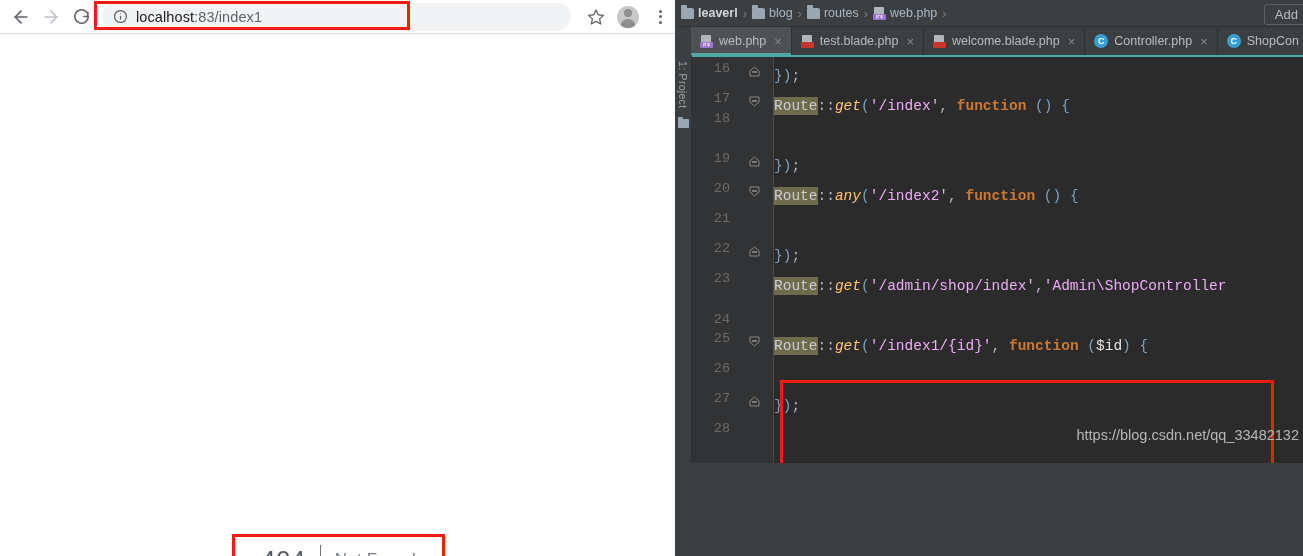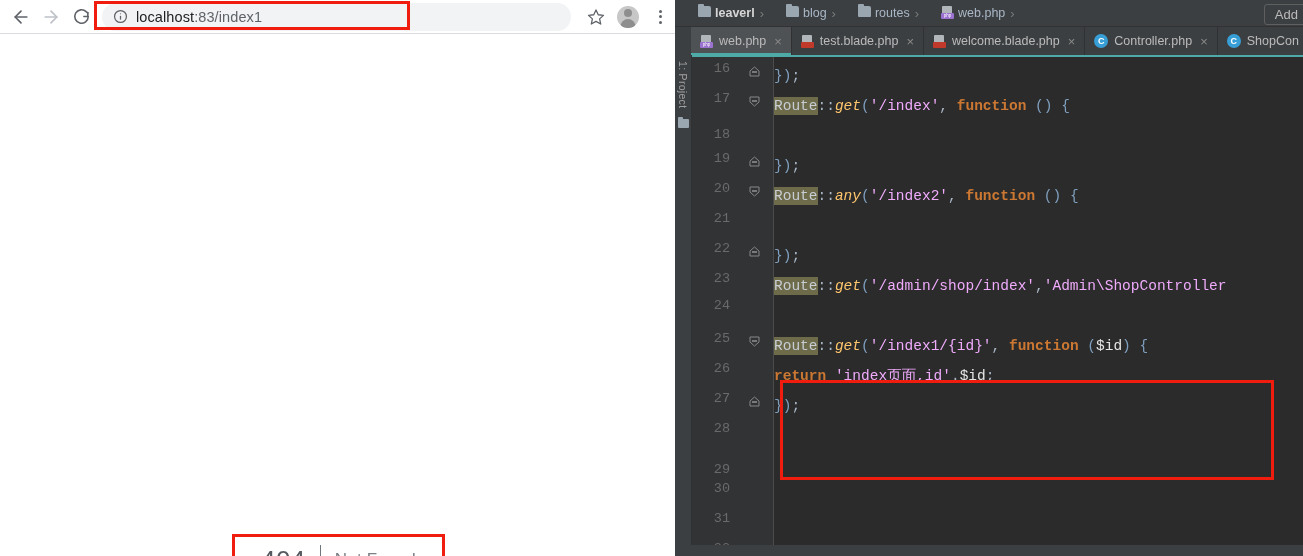--- a/index.html
+++ b/index.html
@@ -105,21 +105,21 @@
     display: flex; align-items: center; gap: 0;
     font-size: 12.5px; color: #a8a8a8; white-space: nowrap;
   }
   .menu-row span { padding: 0 9px; }
 
   .ide-breadcrumb {
     position: relative; height: 27px; width: 100%; background: #3c3f41;
     display: flex; align-items: center; padding-left: 6px;
     border-bottom: 1px solid #323232;
   }
-  .crumb { display: flex; align-items: flex-start; font-size: 12.5px; color: #a9b7c6; margin-left: 17px; }
+  .crumb { display: flex; align-items: center; font-size: 12.5px; color: #a9b7c6; }
   .crumb .c-label { margin-left: 4px; }
   .crumb.bold .c-label { font-weight: bold; color: #d6d6d6; }
   .crumb-sep { color: #7a7a7a; font-size: 13px; margin: 0 5px; }
   .ico-folder {
     width: 13px; height: 11px; background: #9aa7b0; border-radius: 1px 2px 1px 1px;
     position: relative; display: inline-block;
   }
   .ico-folder::before {
     content: ""; position: absolute; left: 0; top: -2.5px;
     width: 6px; height: 3px; background: #9aa7b0; border-radius: 1px 1px 0 0;
@@ -169,21 +169,21 @@
   .ico-blade .pb {
     position: absolute; left: 0; bottom: 0; width: 13px; height: 6px;
     background: #c0392b; border-radius: 1px;
   }
   .ico-class {
     width: 14px; height: 14px; border-radius: 50%; background: #389fd6;
     color: #ffffff; font-size: 9px; line-height: 14px; text-align: center;
     display: inline-block; font-weight: bold;
   }
 
-  .ide-body { position: relative; width: 100%; height: 490px; display: flex; }
+  .ide-body { position: relative; width: 100%; height: 408px; display: flex; }
 
   .proj-strip {
     flex: 0 0 17px; background: #3c3f41; position: relative;
     border-right: 1px solid #2f3133;
   }
   .proj-label {
     position: absolute; left: 50%; top: 6px; transform: translateX(-50%);
     writing-mode: vertical-rl; font-size: 10.5px; color: #a0a0a0;
     white-space: nowrap; letter-spacing: 0.3px;
   }
@@ -414,21 +414,21 @@
                 <line x1="3" y1="6" x2="8" y2="6" stroke="#aaa" stroke-width="1.2"></line>
               </svg>
             </div>
             <div class="gutter-line" style="top: 36px;">17</div>
             <div class="fold-marker" style="top: 41px;">
               <svg width="11" height="11" viewBox="0 0 11 11">
                 <path d="M1 1 H10 V6 L5.5 10 L1 6 Z" fill="none" stroke="#888" stroke-width="1"></path>
                 <line x1="3" y1="5" x2="8" y2="5" stroke="#aaa" stroke-width="1.2"></line>
               </svg>
             </div>
-            <div class="gutter-line" style="top: 72px;">18</div>
+            <div class="gutter-line" style="top: 56px;">18</div>
             <div class="gutter-line" style="top: 96px;">19</div>
             <div class="fold-marker" style="top: 101px;">
               <svg width="11" height="11" viewBox="0 0 11 11">
                 <path d="M5.5 1 L10 5 V10 H1 V5 Z" fill="none" stroke="#888" stroke-width="1"></path>
                 <line x1="3" y1="6" x2="8" y2="6" stroke="#aaa" stroke-width="1.2"></line>
               </svg>
             </div>
             <div class="gutter-line" style="top: 126px;">20</div>
             <div class="fold-marker" style="top: 131px;">
               <svg width="11" height="11" viewBox="0 0 11 11">
@@ -438,21 +438,21 @@
             </div>
             <div class="gutter-line" style="top: 156px;">21</div>
             <div class="gutter-line" style="top: 186px;">22</div>
             <div class="fold-marker" style="top: 191px;">
               <svg width="11" height="11" viewBox="0 0 11 11">
                 <path d="M5.5 1 L10 5 V10 H1 V5 Z" fill="none" stroke="#888" stroke-width="1"></path>
                 <line x1="3" y1="6" x2="8" y2="6" stroke="#aaa" stroke-width="1.2"></line>
               </svg>
             </div>
             <div class="gutter-line" style="top: 216px;">23</div>
-            <div class="gutter-line" style="top: 243px;">24</div>
+            <div class="gutter-line" style="top: 257px;">24</div>
             <div class="gutter-line" style="top: 276px;">25</div>
             <div class="fold-marker" style="top: 281px;">
               <svg width="11" height="11" viewBox="0 0 11 11">
                 <path d="M1 1 H10 V6 L5.5 10 L1 6 Z" fill="none" stroke="#888" stroke-width="1"></path>
                 <line x1="3" y1="5" x2="8" y2="5" stroke="#aaa" stroke-width="1.2"></line>
               </svg>
             </div>
             <div class="gutter-line" style="top: 306px;">26</div>
             <div class="gutter-line" style="top: 336px;">27</div>
             <div class="fold-marker" style="top: 341px;">
@@ -469,25 +469,25 @@
           </div>
         <div class="code-area" id="code-area">
             <div class="code-line" style="top: 6px;"><span class="tok-brace">}</span><span class="tok-paren">)</span><span class="tok-plain">;</span></div>
             <div class="code-line" style="top: 36px;"><span class="tok-route">Route</span><span class="tok-op">::</span><span class="tok-method">get</span><span class="tok-paren">(</span><span class="tok-str">'/index'</span><span class="tok-plain">, </span><span class="tok-kw">function</span><span class="tok-plain"> </span><span class="tok-paren">()</span><span class="tok-plain"> </span><span class="tok-brace">{</span></div>
             <div class="code-line" style="top: 96px;"><span class="tok-brace">}</span><span class="tok-paren">)</span><span class="tok-plain">;</span></div>
             <div class="code-line" style="top: 126px;"><span class="tok-route">Route</span><span class="tok-op">::</span><span class="tok-method">any</span><span class="tok-paren">(</span><span class="tok-str">'/index2'</span><span class="tok-plain">, </span><span class="tok-kw">function</span><span class="tok-plain"> </span><span class="tok-paren">()</span><span class="tok-plain"> </span><span class="tok-brace">{</span></div>
             <div class="code-line" style="top: 186px;"><span class="tok-brace">}</span><span class="tok-paren">)</span><span class="tok-plain">;</span></div>
             <div class="code-line" style="top: 216px;"><span class="tok-route">Route</span><span class="tok-op">::</span><span class="tok-method">get</span><span class="tok-paren">(</span><span class="tok-str">'/admin/shop/index'</span><span class="tok-plain">,</span><span class="tok-str">'Admin\ShopController</span></div>
             <div class="code-line" style="top: 246px;"></div>
             <div class="code-line" style="top: 276px;"><span class="tok-route">Route</span><span class="tok-op">::</span><span class="tok-method">get</span><span class="tok-paren">(</span><span class="tok-str">'/index1/{id}'</span><span class="tok-plain">, </span><span class="tok-kw">function</span><span class="tok-plain"> </span><span class="tok-paren">(</span><span class="tok-var">$id</span><span class="tok-paren">)</span><span class="tok-plain"> </span><span class="tok-brace">{</span></div>
-            <div class="code-line" style="top: 306px;"><span class="tok-plain">    </span><span class="tok-kw">return</span><span class="tok-plain"> </span><span class="tok-str">'index页面,id'</span><span class="tok-plain">.</span><span class="tok-var">$id</span><span class="tok-plain">;</span></div>
             <div class="code-line" style="top: 336px;"><span class="tok-brace">}</span><span class="tok-paren">)</span><span class="tok-plain">;</span></div>
             <div class="code-line" style="top: 366px;"></div>
             <div class="code-line" style="top: 396px;"></div>
             <div class="code-line" style="top: 426px;"></div>
             <div class="code-line" style="top: 456px;"></div>
             <div class="code-line" style="top: 486px;"></div>
           </div>
         <div class="code-redbox"></div>
+        <div class="watermark">https://blog.csdn.net/qq_33482132</div>
       </div>
     </div>
   </div>
 </div>
 
 </body></html>

